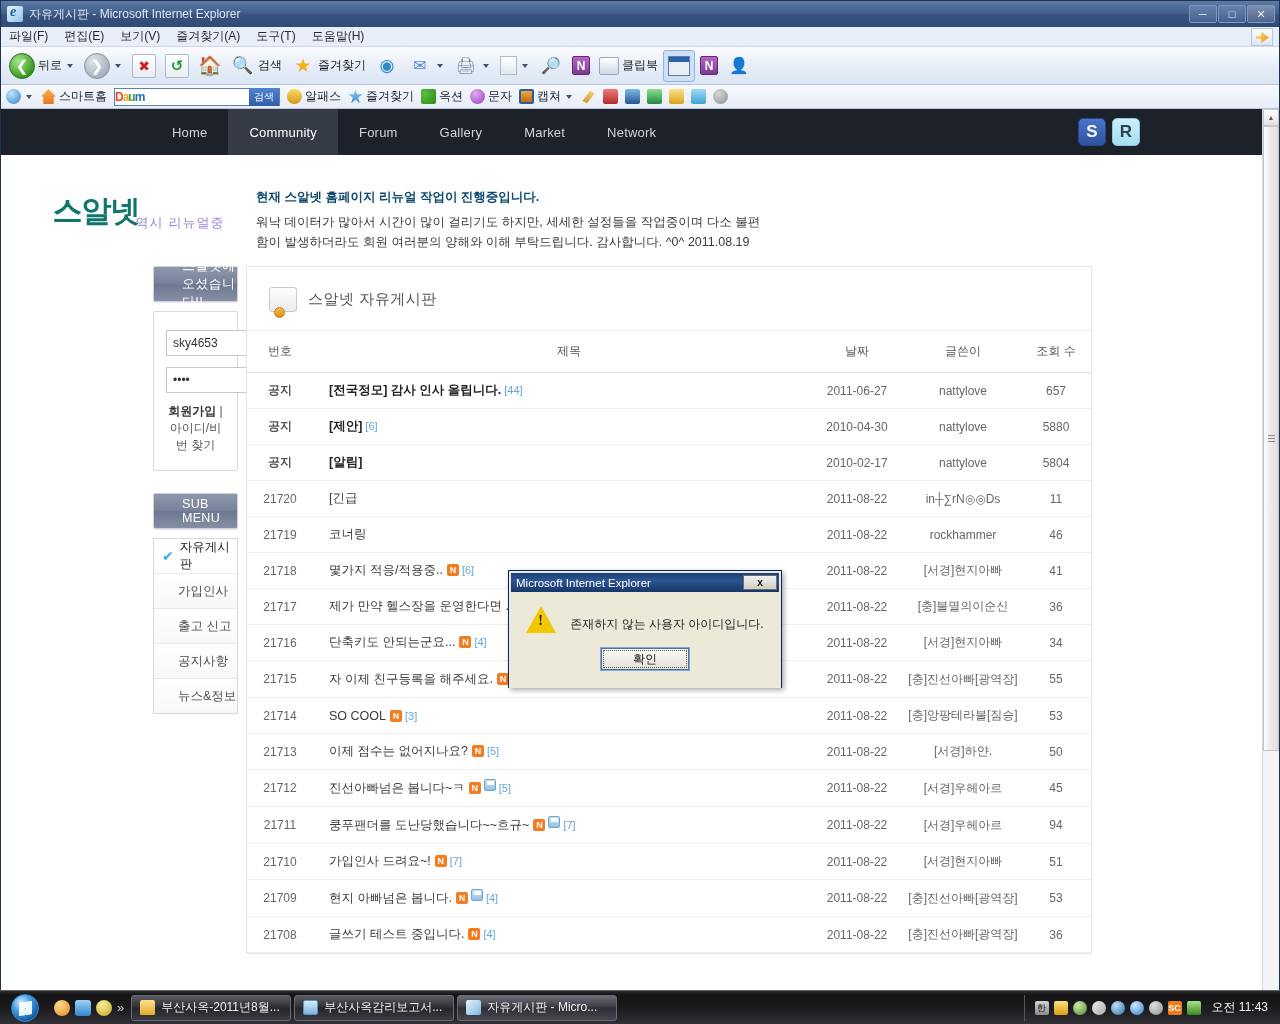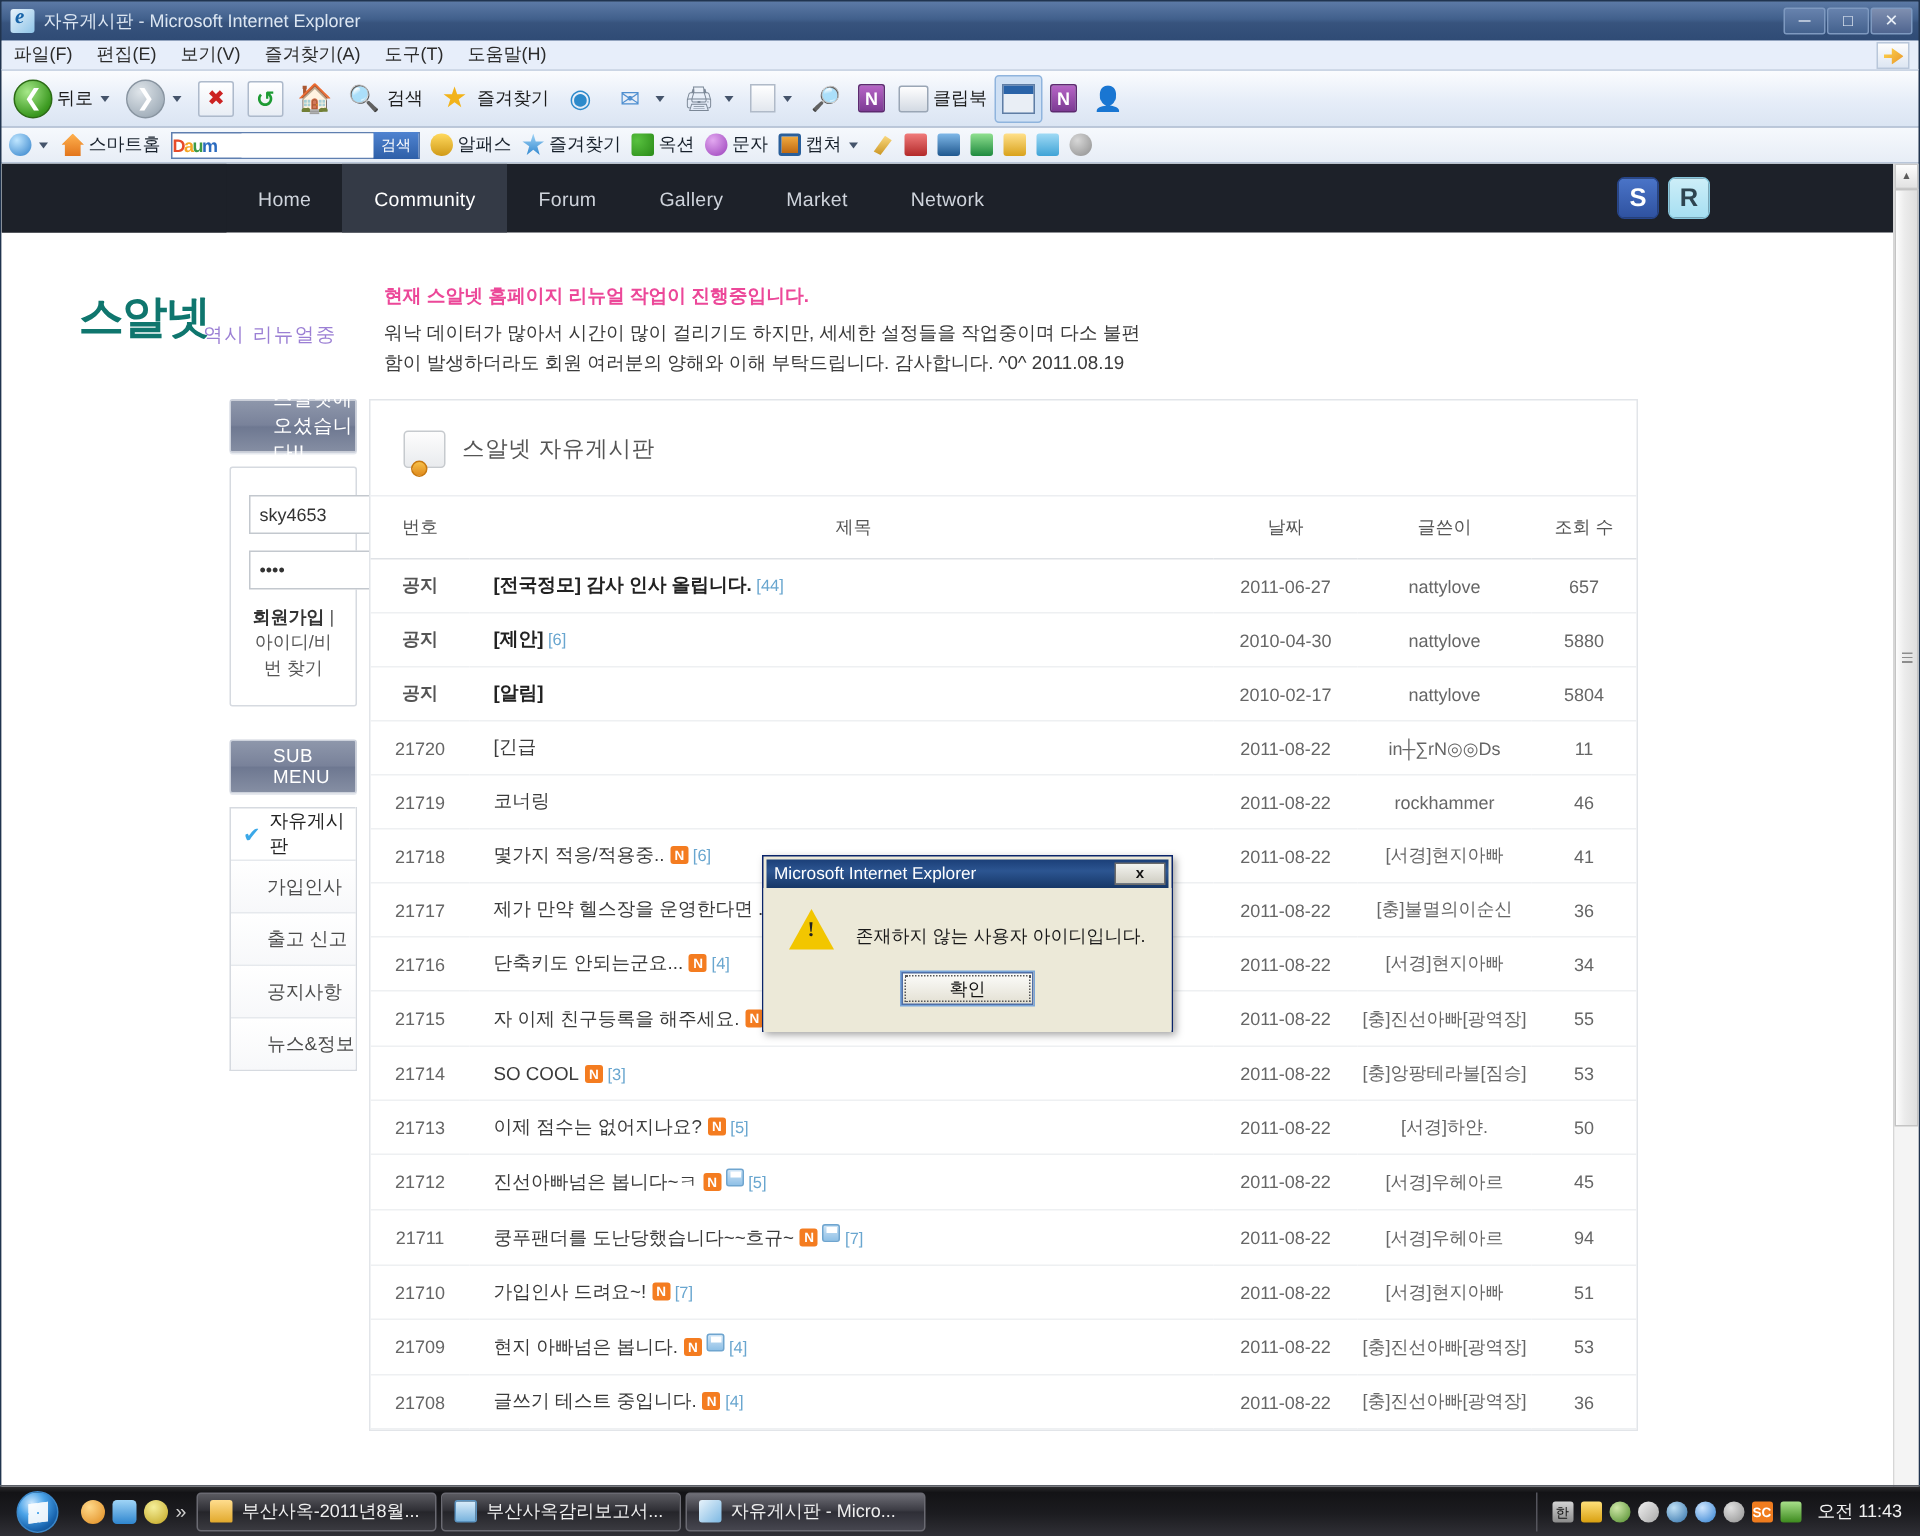--- a/index.html
+++ b/index.html
@@ -189,21 +189,21 @@
   .hero .logo .main{
      font-size:30px; font-weight:bold; color:#0f766e; letter-spacing:-1px;
      display:inline-block; vertical-align:bottom;
   }
   .hero .logo .sub{
      font-size:13px; color:#9b7fd4; letter-spacing:1px;
      display:inline-block; vertical-align:bottom; margin-left:-4px;
      font-family:"DejaVu Sans",sans-serif;
   }
   .hero .notice{ padding-top:6px; }
-  .hero .notice .nt-h{ font-size:12.5px; font-weight:bold; color:#ec4899; margin-bottom:6px;}
+  .hero .notice .nt-h{ font-size:12.5px; font-weight:bold; color:#0c4a6e; margin-bottom:6px;}
   .hero .notice .nt-l{ font-size:12.5px; color:#3a3a3a; line-height:20px; }
 
   .cols{ display:flex; padding:14px 0 0 0; }
   .leftcol{ width:237px; padding-left:152px; }
   .rightcol{ flex:1; padding-left:8px; padding-right:170px; }
 
   
   .panel-head{
      height:36px; margin-bottom:9px;
      background:linear-gradient(180deg,#8e97ab 0%,#79829a 48%,#6e7891 52%,#858ea3 100%);

